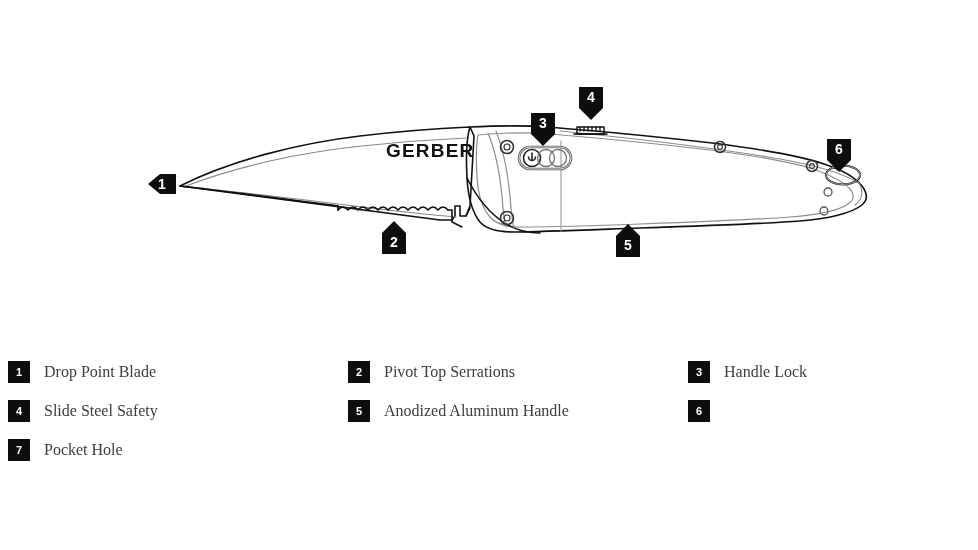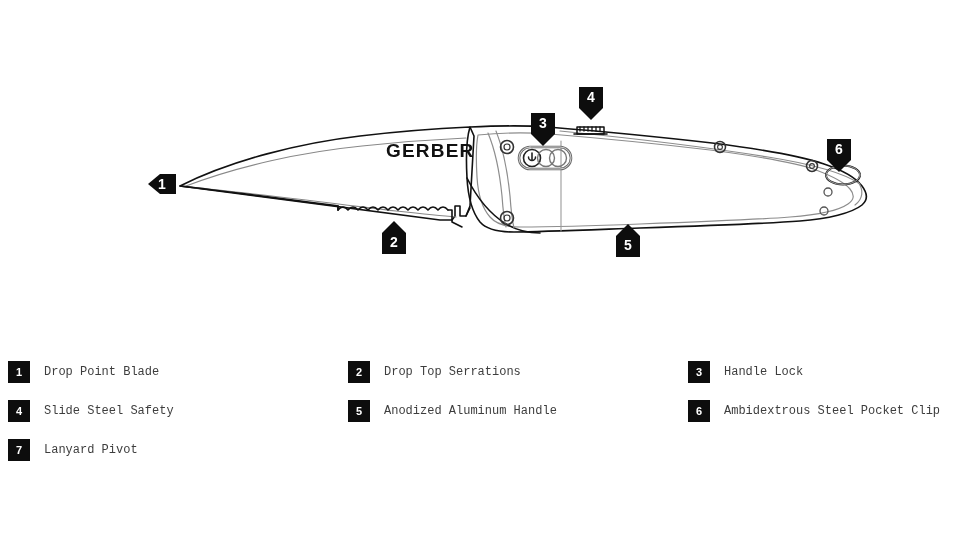--- a/index.html
+++ b/index.html
@@ -90,24 +90,24 @@
     font-size: 11px;
     font-weight: bold;
     display: flex;
     align-items: center;
     justify-content: center;
     flex: 0 0 auto;
     font-family: "Liberation Sans", sans-serif;
   }
   .legend-label {
     margin-left: 14px;
-    font-size: 12px;
+    font-size: 16px;
     color: #3d3d3d;
     white-space: nowrap;
-    font-family: Liberation Mono, monospace;
+    font-family: Liberation Serif, serif;
   }
 
   
   .col-0 { left: 8px; }
   .col-1 { left: 348px; }
   .col-2 { left: 688px; }
   
   .row-0 { top: 9px; }
   .row-1 { top: 48px; }
   .row-2 { top: 87px; }
@@ -303,41 +303,40 @@
 
 <div id="legend">
 
   <div class="legend-item col-0 row-0">
     <div class="legend-badge">1</div>
     <div class="legend-label">Drop Point Blade</div>
   </div>
 
   <div class="legend-item col-1 row-0">
     <div class="legend-badge">2</div>
-    <div class="legend-label">Drop Top Serrations</div>
+    <div class="legend-label">Pivot Top Serrations</div>
   </div>
 
   <div class="legend-item col-2 row-0">
     <div class="legend-badge">3</div>
     <div class="legend-label">Handle Lock</div>
   </div>
 
   <div class="legend-item col-0 row-1">
     <div class="legend-badge">4</div>
     <div class="legend-label">Slide Steel Safety</div>
   </div>
 
   <div class="legend-item col-1 row-1">
     <div class="legend-badge">5</div>
     <div class="legend-label">Anodized Aluminum Handle</div>
   </div>
 
   <div class="legend-item col-2 row-1">
     <div class="legend-badge">6</div>
-    <div class="legend-label">Ambidextrous Steel Pocket Clip</div>
   </div>
 
   <div class="legend-item col-0 row-2">
     <div class="legend-badge">7</div>
-    <div class="legend-label">Lanyard Pivot</div>
+    <div class="legend-label">Pocket Hole</div>
   </div>
 
 </div>
 
 </body></html>

